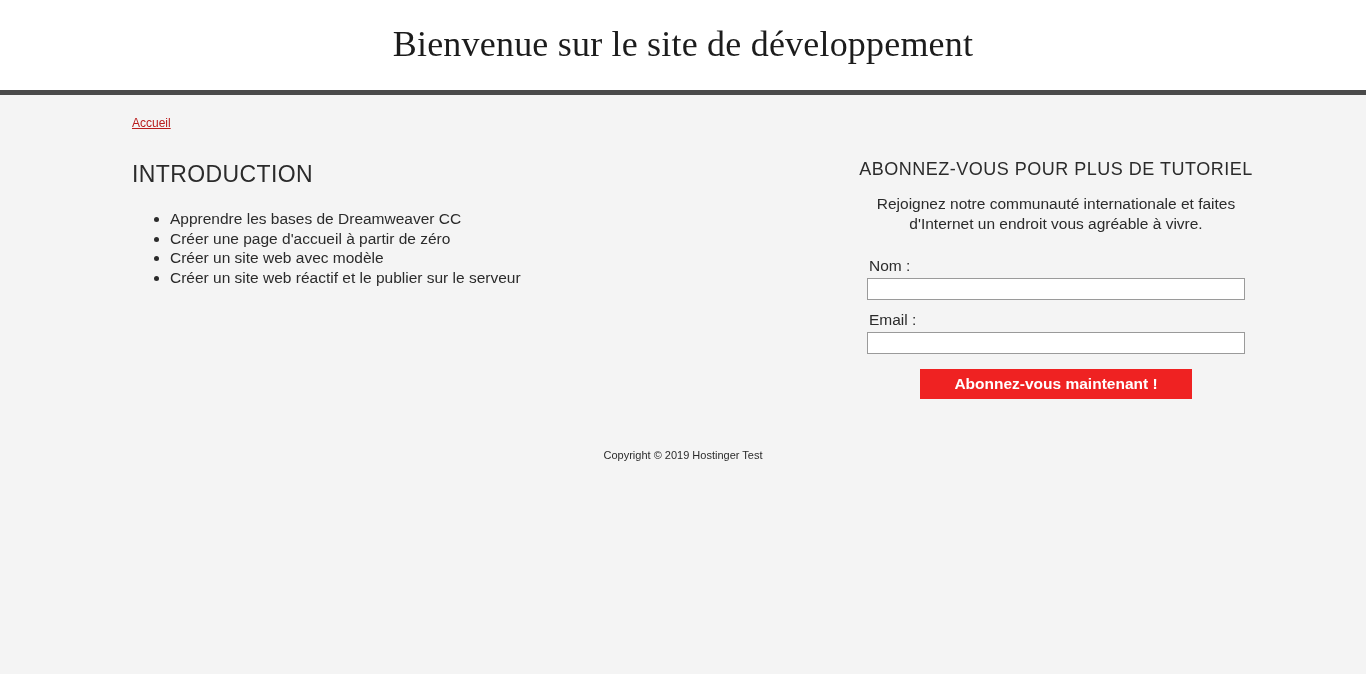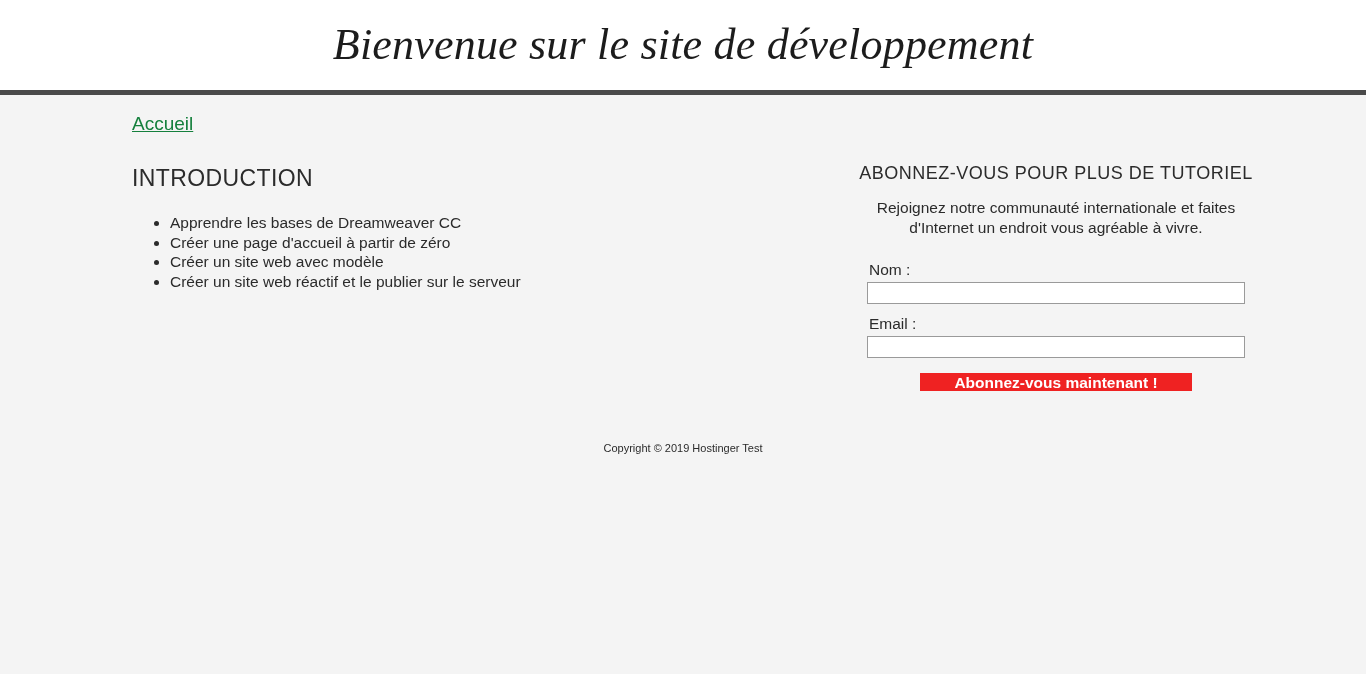--- a/index.html
+++ b/index.html
@@ -20,36 +20,35 @@
   .site-header {
     background: #ffffff;
     height: 95px;
     display: flex;
     align-items: center;
     justify-content: center;
     border-bottom: 5px solid #4a4a4a;
   }
   .site-title {
     font-family: "Liberation Serif", serif;
-    font-size: 44px;
+    font-size: 36px;
     font-weight: 400;
     color: #1c1c1c;
     letter-spacing: 0.2px;
     margin: 0;
     line-height: 1.1;
-    font-style: italic;
   }
 
   
   .nav-wrap {
     padding: 18px 0 0 132px;
   }
   .nav-link {
-    font-size: 19px;
-    color: #15803d;
+    font-size: 12px;
+    color: #b91c1c;
     cursor: pointer;
   }
 
   
   .content {
     display: flex;
     padding: 22px 66px 0 132px;
     gap: 40px;
   }
   .col-left {
@@ -124,21 +123,21 @@
     margin-bottom: 11px;
     color: #2b2b2b;
   }
   .form-input:last-of-type { margin-bottom: 0; }
   .submit-wrap {
     text-align: center;
     margin-top: 15px;
   }
   .submit-btn {
     width: 272px;
-    height: 18px;
+    height: 30px;
     background: #ef2222;
     border: none;
     color: #ffffff;
     font-family: "Liberation Sans", sans-serif;
     font-size: 15.5px;
     font-weight: bold;
     cursor: pointer;
   }
 
   

